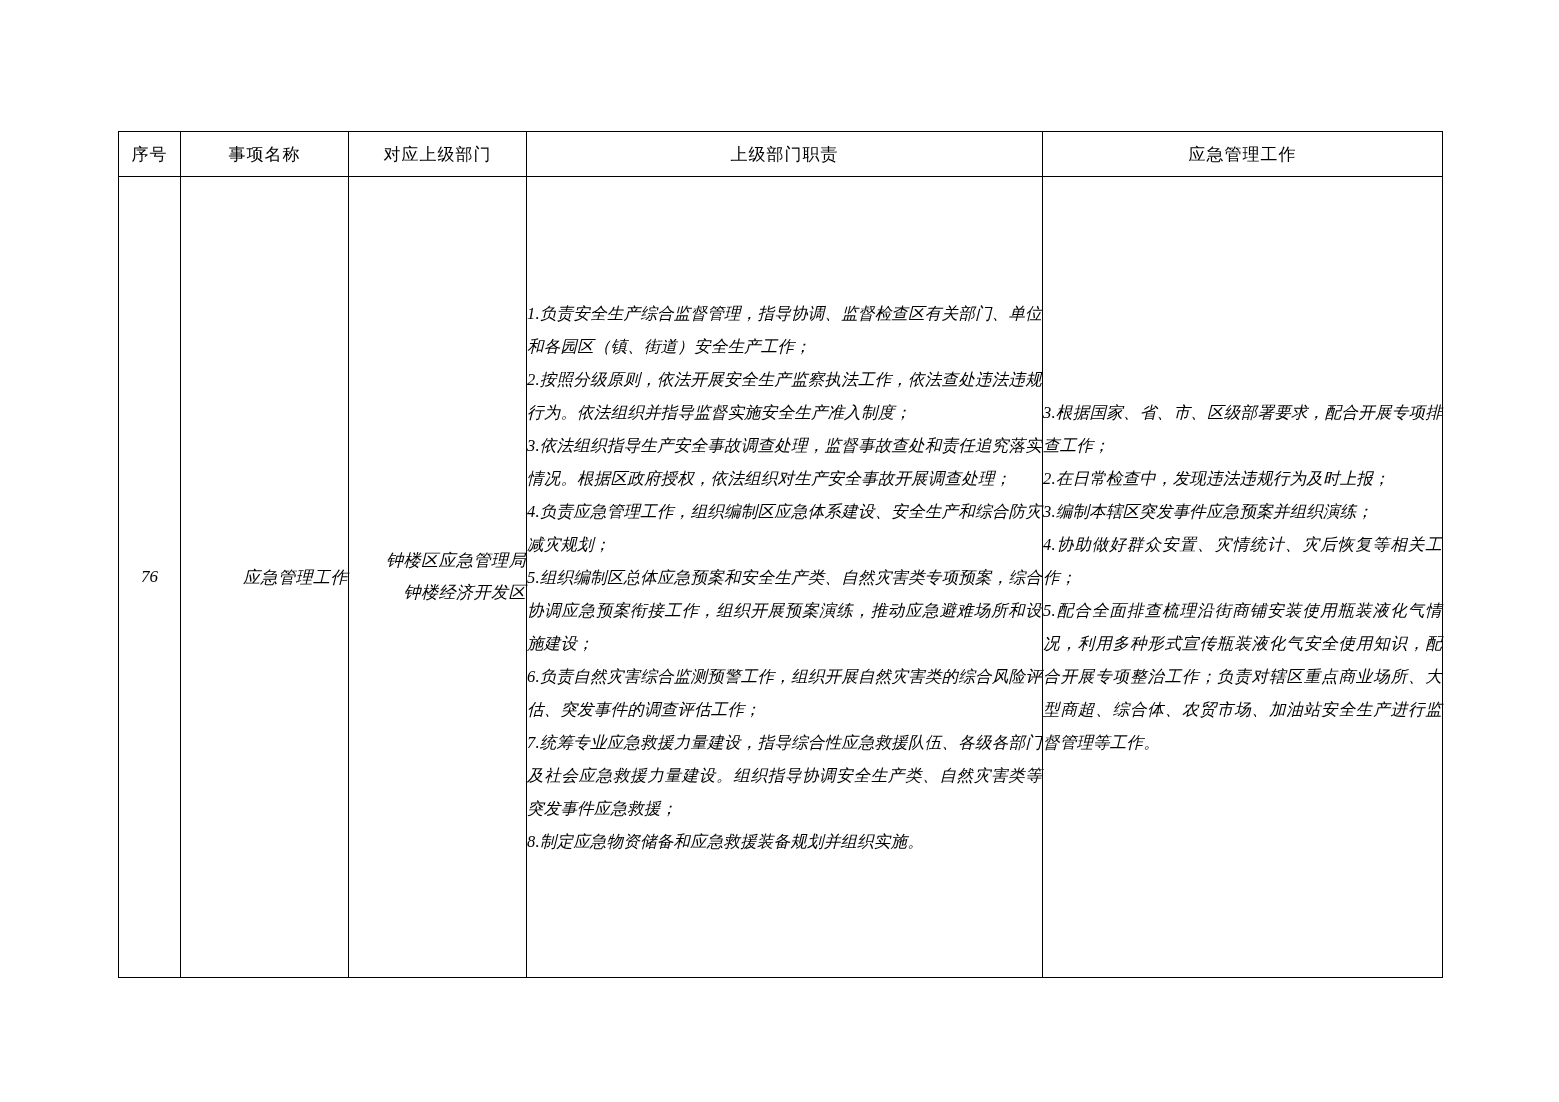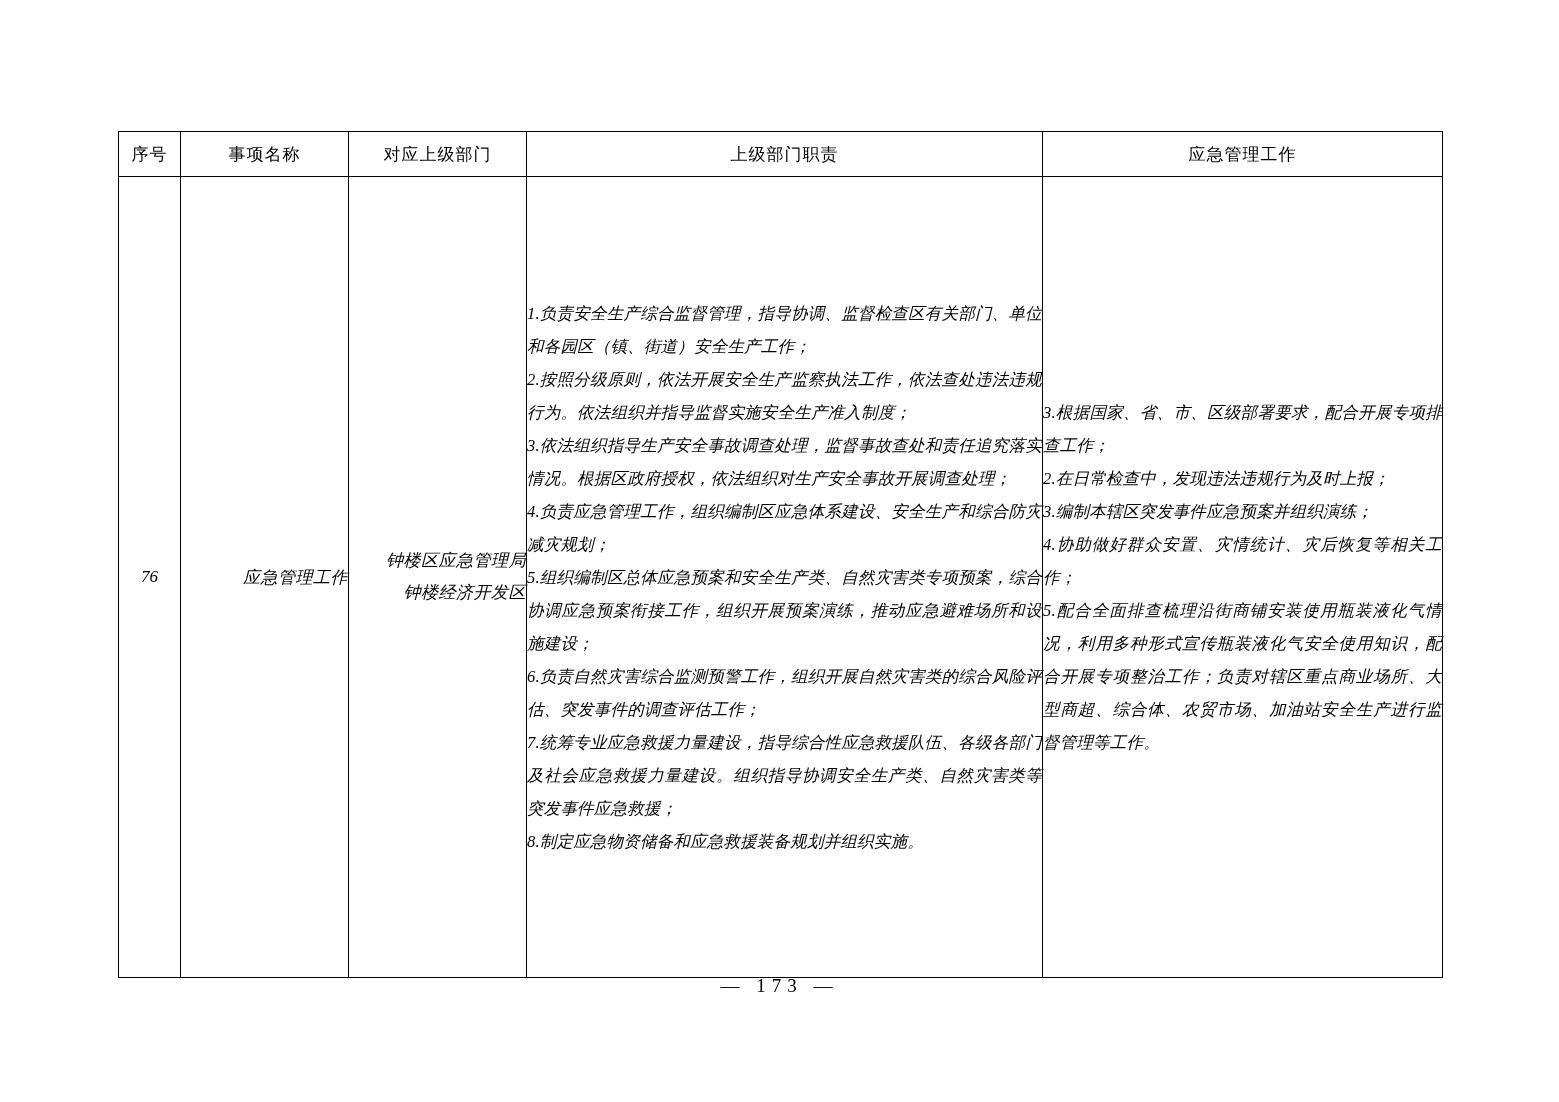--- a/index.html
+++ b/index.html
@@ -144,15 +144,14 @@
               <p>2.在日常检查中，发现违法违规行为及时上报；</p>
               <p>3.编制本辖区突发事件应急预案并组织演练；</p>
               <p>4.协助做好群众安置、灾情统计、灾后恢复等相关工作；</p>
               <p>5.配合全面排查梳理沿街商铺安装使用瓶装液化气情况，利用多种形式宣传瓶装液化气安全使用知识，配合开展专项整治工作；负责对辖区重点商业场所、大型商超、综合体、农贸市场、加油站安全生产进行监督管理等工作。</p>
             </div>
         </td>
       </tr>
     </tbody>
   </table>
 
-  <div class="page-number">— 173 —</div>
 
 </div>
 
 </body></html>

